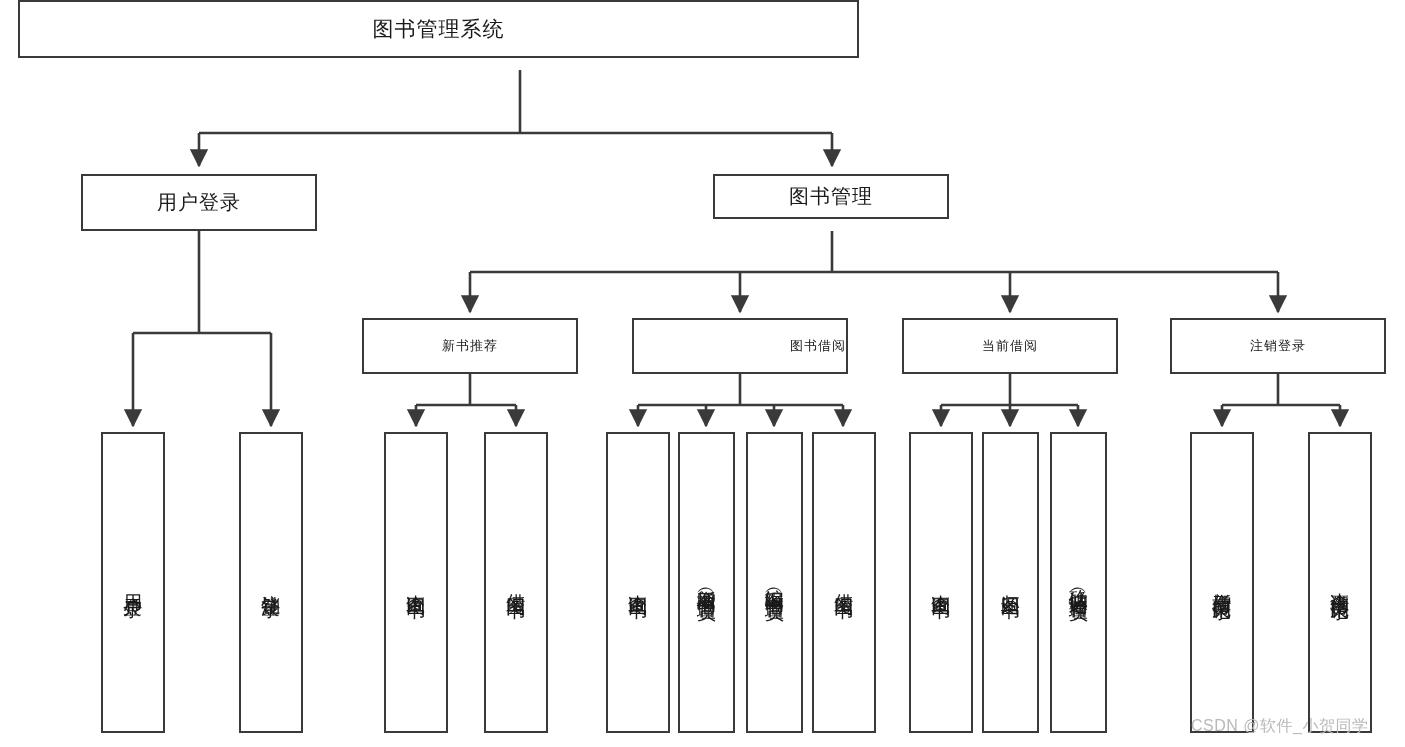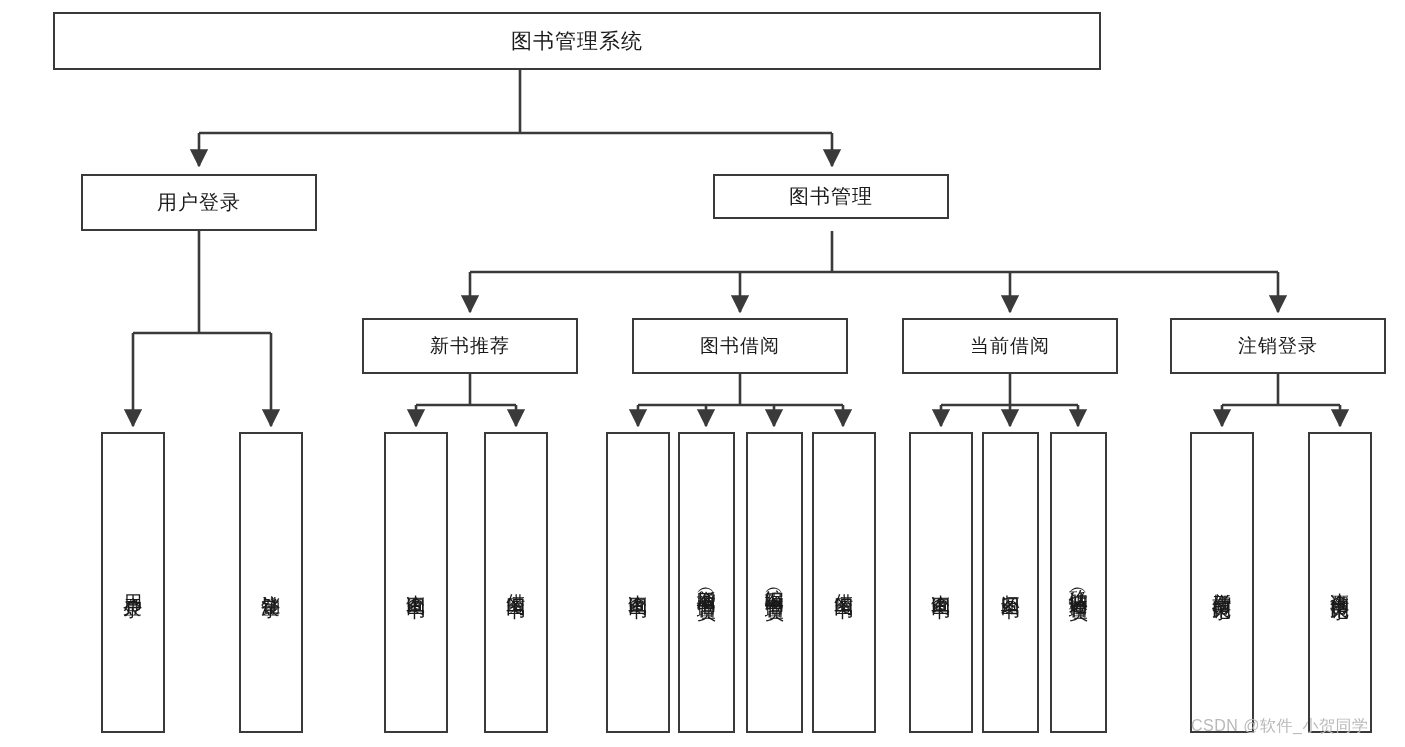--- a/index.html
+++ b/index.html
@@ -38,21 +38,21 @@
     text-align: center;
     z-index: 2;
   }
   .node.root {
     font-size: 21px;
   }
   .node.lvl2 {
     font-size: 20px;
   }
   .node.lvl3 {
-    font-size: 19px;
+    font-size: 13px;
   }
   .node.leaf {
     font-size: 19px;
     line-height: 1.12;
     padding: 14px 2px;
     align-items: center;
     justify-content: center;
   }
   .vtext {
     writing-mode: vertical-rl;
@@ -124,35 +124,35 @@
       <path d="M 1010 405 L 1010 426" marker-end="url(#arrow)"></path>
       <path d="M 1078 405 L 1078 426" marker-end="url(#arrow)"></path>
 
       <path d="M 1278 374 L 1278 405"></path>
       <path d="M 1222 405 L 1340 405"></path>
       <path d="M 1222 405 L 1222 426" marker-end="url(#arrow)"></path>
       <path d="M 1340 405 L 1340 426" marker-end="url(#arrow)"></path>
     </g>
   </svg>
 
-  <div class="node root" style="left:18px; top:12px; width:1048px; height:58px;margin-left:35px;">
+  <div class="node root" style="left:18px; top:0; width:841px; height:58px;">
     <span class="htext">图书管理系统</span>
   </div>
 
   <div class="node lvl2" style="left:81px; top:174px; width:236px; height:57px;">
     <span class="htext">用户登录</span>
   </div>
   <div class="node lvl2" style="left:713px; top:174px; width:236px; height:45px;">
     <span class="htext">图书管理</span>
   </div>
 
   <div class="node lvl3" style="left:362px; top:318px; width:216px; height:56px;">
     <span class="htext">新书推荐</span>
   </div>
-  <div class="node lvl3" style="left:632px; top:318px; width:216px; height:56px;">
+  <div class="node lvl3" style="left:632px; top:318px; width:216px; height:56px;justify-content:flex-end;">
     <span class="htext">图书借阅</span>
   </div>
   <div class="node lvl3" style="left:902px; top:318px; width:216px; height:56px;">
     <span class="htext">当前借阅</span>
   </div>
   <div class="node lvl3" style="left:1170px; top:318px; width:216px; height:56px;">
     <span class="htext">注销登录</span>
   </div>
 
   <div class="node leaf" style="left:101px; top:432px; width:64px; height:301px;">

